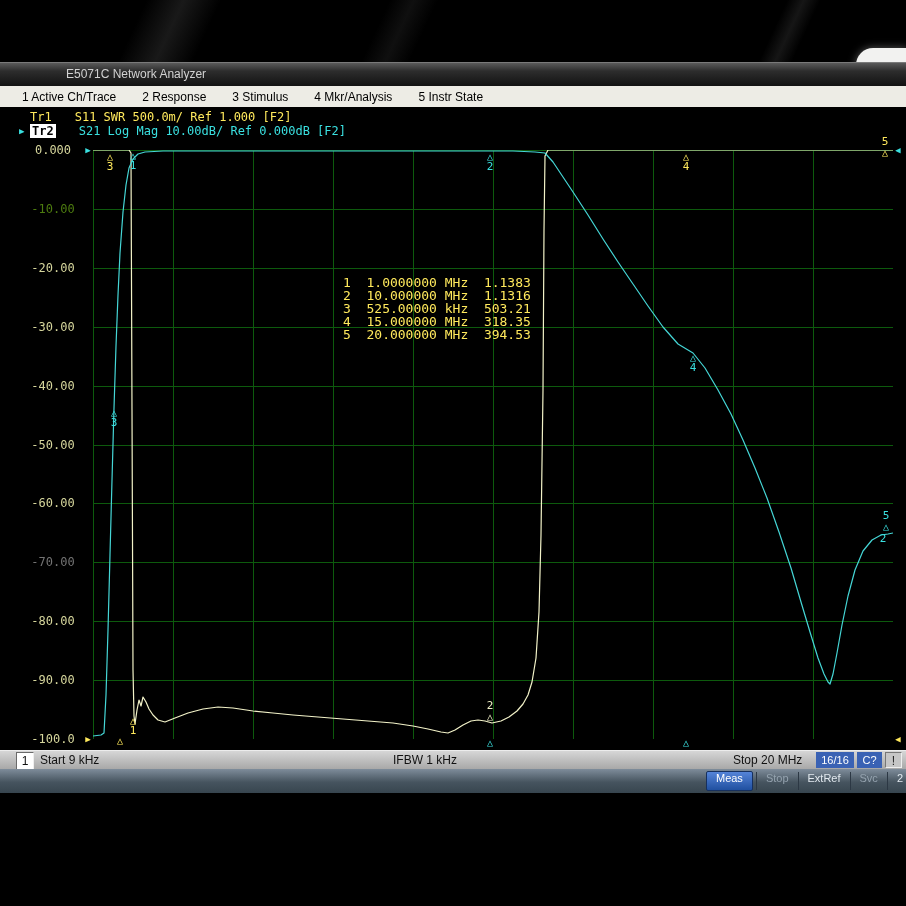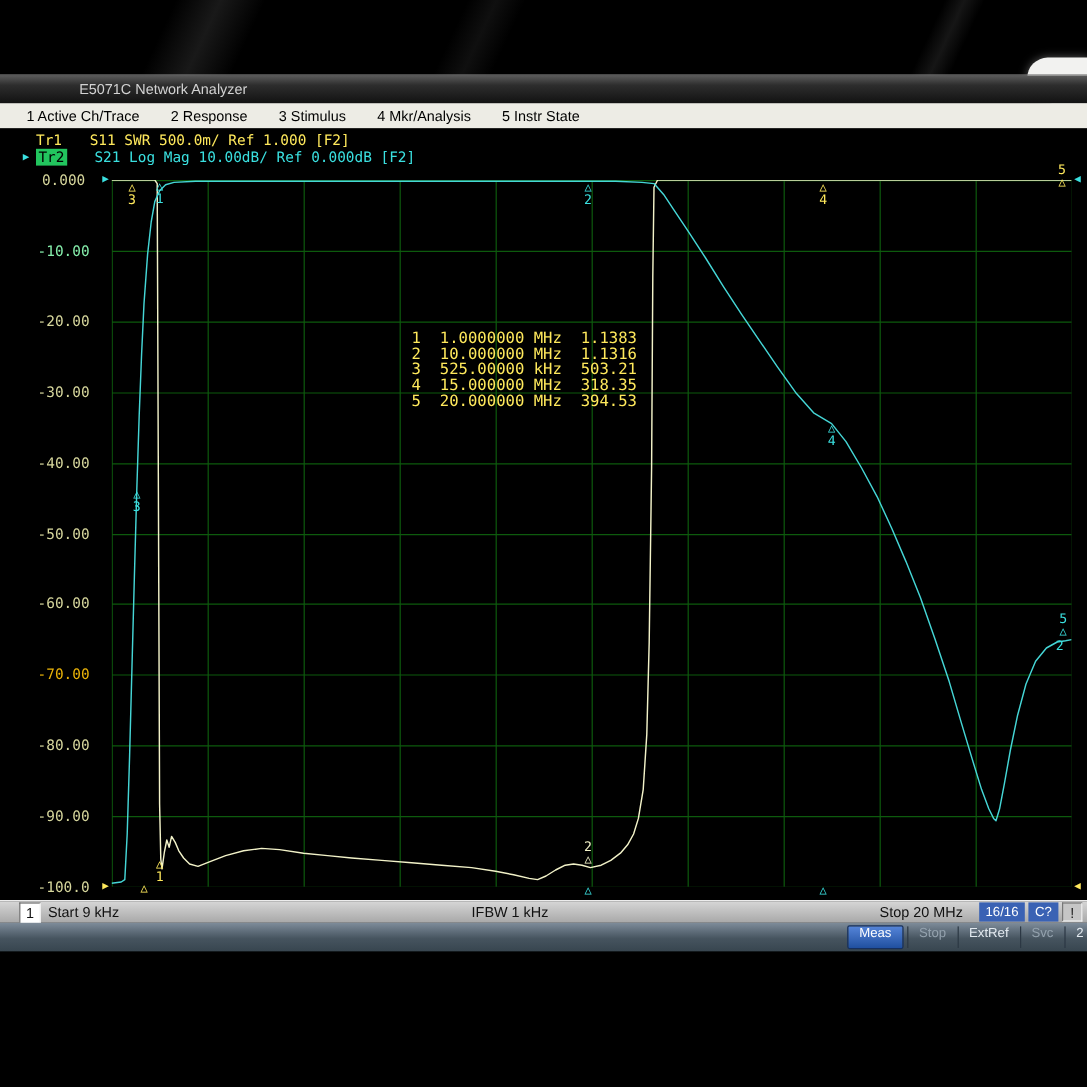--- a/index.html
+++ b/index.html
@@ -23,21 +23,21 @@
            display:flex;align-items:center;gap:26px;padding-left:22px;box-sizing:border-box;
            font:12px "Liberation Sans",sans-serif;color:#000;}
   .menu-item{white-space:nowrap;cursor:default;}
 
   
   #tracebar{position:absolute;left:0;top:107px;width:906px;height:36px;background:#000;}
   .tr-row{position:absolute;left:30px;white-space:pre;font:12px "DejaVu Sans Mono",monospace;}
   #tr1-row{top:3px;color:#ffe95c;}
   #tr2-row{top:17px;color:#3ae0e0;}
   .tr-id{margin-right:23px;}
-  .tr-id.inv{background:#22c55e;color:#000;padding:0 2px;}
+  .tr-id.inv{background:#ffffff;color:#000;padding:0 2px;font-weight:bold;}
   #active-arrow{position:absolute;left:19px;top:19px;color:#3ae0e0;font-size:9px;}
 
   
   #graph{position:absolute;left:0;top:143px;width:906px;height:607px;background:#000;}
   .ylab{position:absolute;left:24px;width:58px;text-align:center;
         font:12px "DejaVu Sans Mono",monospace;color:#d6d69c;}
   #plot{position:absolute;left:93px;top:150px;width:800px;height:589px;}
   .marker{position:absolute;width:16px;margin-left:0;text-align:center;}
   .mtri{font-size:10px;line-height:9px;}
   .mlab{font-size:11px;line-height:12px;font-family:"DejaVu Sans Mono",monospace;}
@@ -103,27 +103,27 @@
 
   <div id="tracebar">
     <div class="tr-row" id="tr1-row"><span class="tr-id">Tr1</span><span>S11 SWR 500.0m/ Ref 1.000 [F2]</span></div>
     <div class="tr-row" id="tr2-row"><span class="tr-id inv">Tr2</span><span>S21 Log Mag 10.00dB/ Ref 0.000dB [F2]</span></div>
     <div id="active-arrow">▶</div>
   </div>
 
   <div id="graph">
     <div id="ylabels" style="position:absolute;left:0;top:-143px;width:906px;height:906px;pointer-events:none;">
         <div class="ylab" style="top: 143px; color: rgb(214, 214, 156);">0.000</div>
-        <div class="ylab" style="top: 201.9px; color: #86efac;">-10.00</div>
+        <div class="ylab" style="top: 201.9px; color: #4d7c0f;">-10.00</div>
         <div class="ylab" style="top: 260.8px; color: rgb(214, 214, 156);">-20.00</div>
         <div class="ylab" style="top: 319.7px; color: rgb(214, 214, 156);">-30.00</div>
         <div class="ylab" style="top: 378.6px; color: rgb(214, 214, 156);">-40.00</div>
         <div class="ylab" style="top: 437.5px; color: rgb(214, 214, 156);">-50.00</div>
         <div class="ylab" style="top: 496.4px; color: rgb(214, 214, 156);">-60.00</div>
-        <div class="ylab" style="top: 555.3px; color: #eab308;">-70.00</div>
+        <div class="ylab" style="top: 555.3px; color: #737373;">-70.00</div>
         <div class="ylab" style="top: 614.2px; color: rgb(214, 214, 156);">-80.00</div>
         <div class="ylab" style="top: 673.1px; color: rgb(214, 214, 156);">-90.00</div>
         <div class="ylab" style="top: 732px; color: rgb(214, 214, 156);">-100.0</div>
       </div>
     <div id="plot" style="top:7px;"><svg width="800" height="589">
           <path d="M0.5 0V589 M80.5 0V589 M160.5 0V589 M240.5 0V589 M320.5 0V589 M400.5 0V589 M480.5 0V589 M560.5 0V589 M640.5 0V589 M720.5 0V589 M800.5 0V589 M0 0.5H800 M0 59.5H800 M0 118.5H800 M0 177.5H800 M0 236.5H800 M0 295.5H800 M0 353.5H800 M0 412.5H800 M0 471.5H800 M0 530.5H800 M0 589.5H800 " stroke="#0d5a0d" fill="none" stroke-width="1"></path>
           <polyline points="0,0 36,0 38,3 39,260 40,520 41,566 42,574 44,560 46,550 48,556 50,547 53,552 56,559 60,565 65,570 72,572 82,568 95,563 110,559 125,557 140,558 160,561 180,563 200,565 225,567 250,569 275,571 300,573 320,576 335,579 348,582 355,583 362,580 370,575 378,571 385,570 392,571 399,573 408,571 416,567 424,561 430,554 435,545 439,532 443,508 446,462 448,385 450,240 451,80 452,6 455,0 480,0 800,0" fill="none" stroke="#f2f2c8" stroke-width="1.2" stroke-linejoin="round"></polyline>
           <polyline points="0,586 8,585 11,583 13,545 15,480 17,405 19,330 21,258 23,196 25,145 27,103 30,62 33,35 36,18 40,9 45,4 52,2 70,1 120,1 200,1 300,1 380,1 420,1 442,2 452,3 460,12 468,24 480,42 495,65 510,89 525,112 540,134 555,156 570,177 585,194 600,203 612,218 625,240 638,264 650,290 662,318 674,348 686,382 698,418 708,452 717,482 725,508 731,524 735,532 737,534 740,524 744,503 749,475 755,446 762,420 770,401 779,390 788,385 795,384 800,383" fill="none" stroke="#45d6d6" stroke-width="1.2" stroke-linejoin="round"></polyline>
         </svg></div>
     <div id="overlay-layer" style="position:absolute;left:0;top:-143px;width:906px;height:906px;pointer-events:none;">

